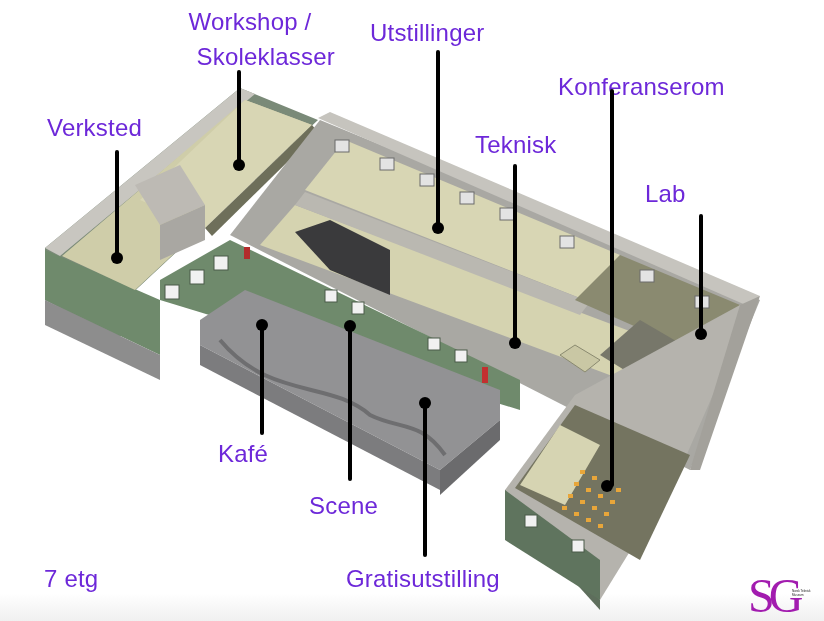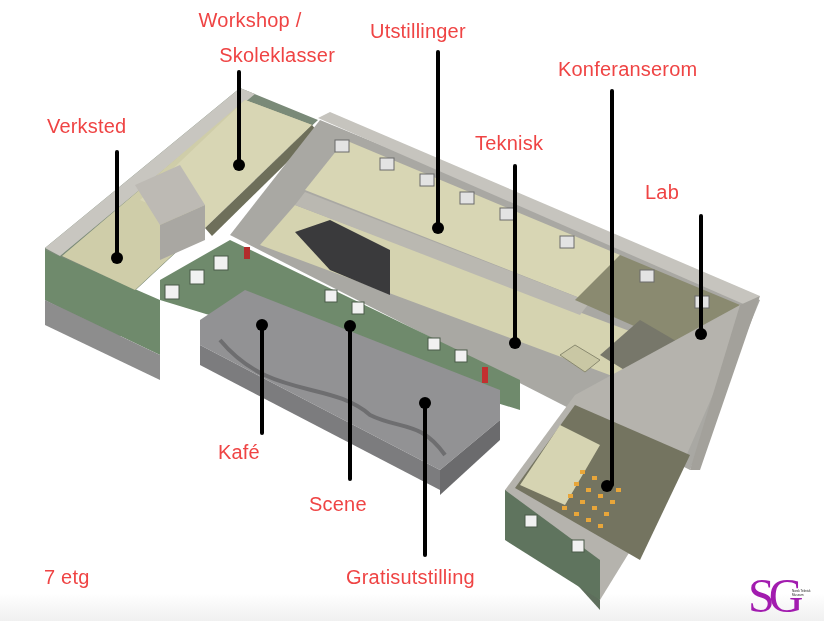--- a/index.html
+++ b/index.html
@@ -1,19 +1,19 @@
 <!DOCTYPE html>
 <html><head>
 <meta charset="utf-8">
 <style>
   html,body{margin:0;padding:0;}
   body{width:824px;height:621px;position:relative;overflow:hidden;background:#fff;font-family:"Liberation Sans",sans-serif;}
   .footer-band{position:absolute;left:0;right:0;bottom:0;height:28px;background:linear-gradient(#fff,#f0f0f0);}
   svg.plan{position:absolute;left:0;top:0;}
-  .label{position:absolute;font-size:20px;color:#ef4444;line-height:1;white-space:nowrap;letter-spacing:0.2px;}
+  .label{position:absolute;font-size:24px;color:#6d28d9;line-height:1;white-space:nowrap;letter-spacing:0.2px;}
   .label.center{text-align:center;}
   .leader{position:absolute;width:4px;background:#000;border-radius:2px;}
   .dot{position:absolute;width:12px;height:12px;border-radius:50%;background:#000;}
   .logo{position:absolute;left:748px;top:572px;font-family:"Liberation Serif",serif;font-size:48px;line-height:1;color:#a21caf;letter-spacing:-6px;}
   .logo-sub{position:absolute;left:792px;top:590px;font-size:3px;color:#222;width:22px;line-height:1.2;}
 </style>
 </head>
 <body>
 
 <div class="footer-band"></div>
@@ -130,21 +130,21 @@
   <div class="dot" style="left:432px;top:222px;"></div>
 </div>
 
 <div>
   <div class="label" style="left:475px;top:133px;">Teknisk</div>
   <div class="leader" style="left:513px;top:164px;height:180px;"></div>
   <div class="dot" style="left:509px;top:337px;"></div>
 </div>
 
 <div>
-  <div class="label" style="left:558px;top:59px;">Konferanserom</div>
+  <div class="label" style="left:558px;top:75px;">Konferanserom</div>
   <div class="leader" style="left:610px;top:89px;height:398px;"></div>
   <div class="dot" style="left:601px;top:480px;"></div>
 </div>
 
 <div>
   <div class="label" style="left:645px;top:182px;">Lab</div>
   <div class="leader" style="left:699px;top:214px;height:118px;"></div>
   <div class="dot" style="left:695px;top:328px;"></div>
 </div>
 

